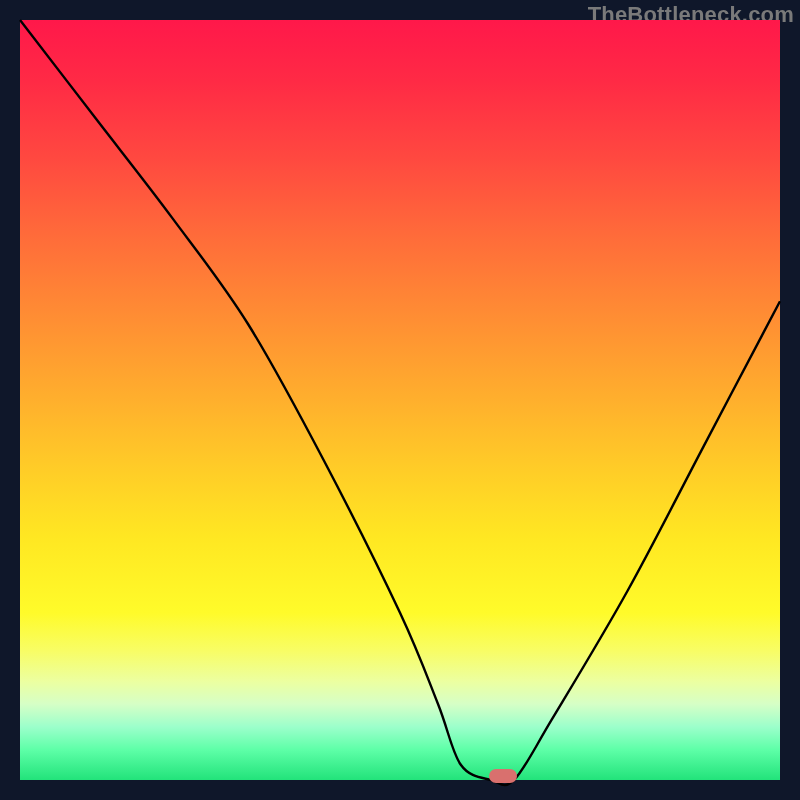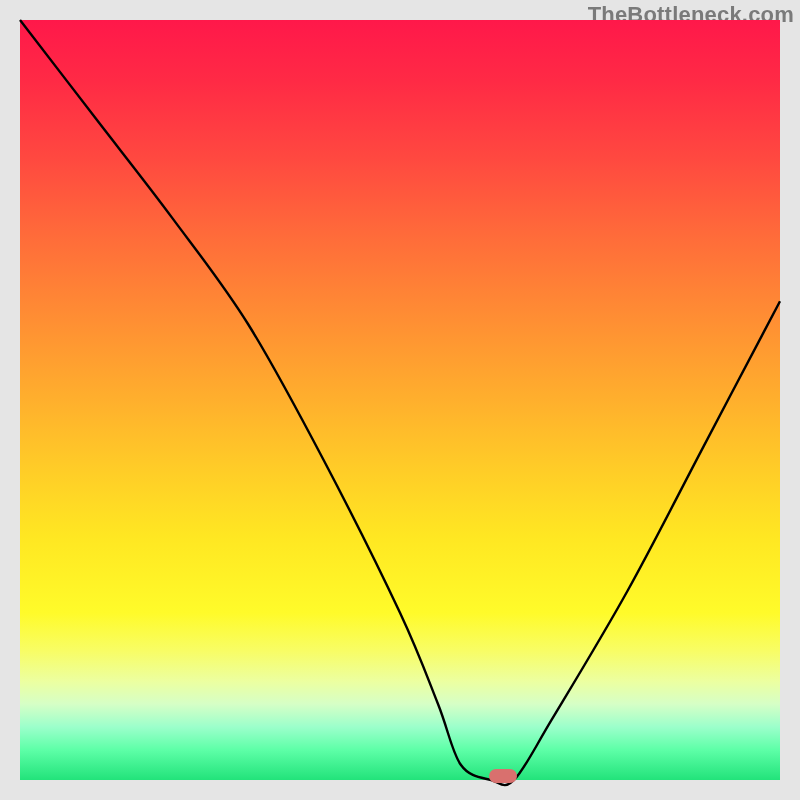--- a/index.html
+++ b/index.html
@@ -8,21 +8,21 @@
     width: 800px;
     height: 800px;
     background: #000;
     font-family: Arial, Helvetica, sans-serif;
     overflow: hidden;
   }
   .frame {
     position: relative;
     width: 800px;
     height: 800px;
-    background: #e5e5e5;
+    background: #0f172a;
   }
   .plot-area {
     position: absolute;
     left: 20px;
     top: 20px;
     width: 760px;
     height: 760px;
     background: linear-gradient(to bottom,
       #ff184a 0%,
       #ff2a45 8%,

